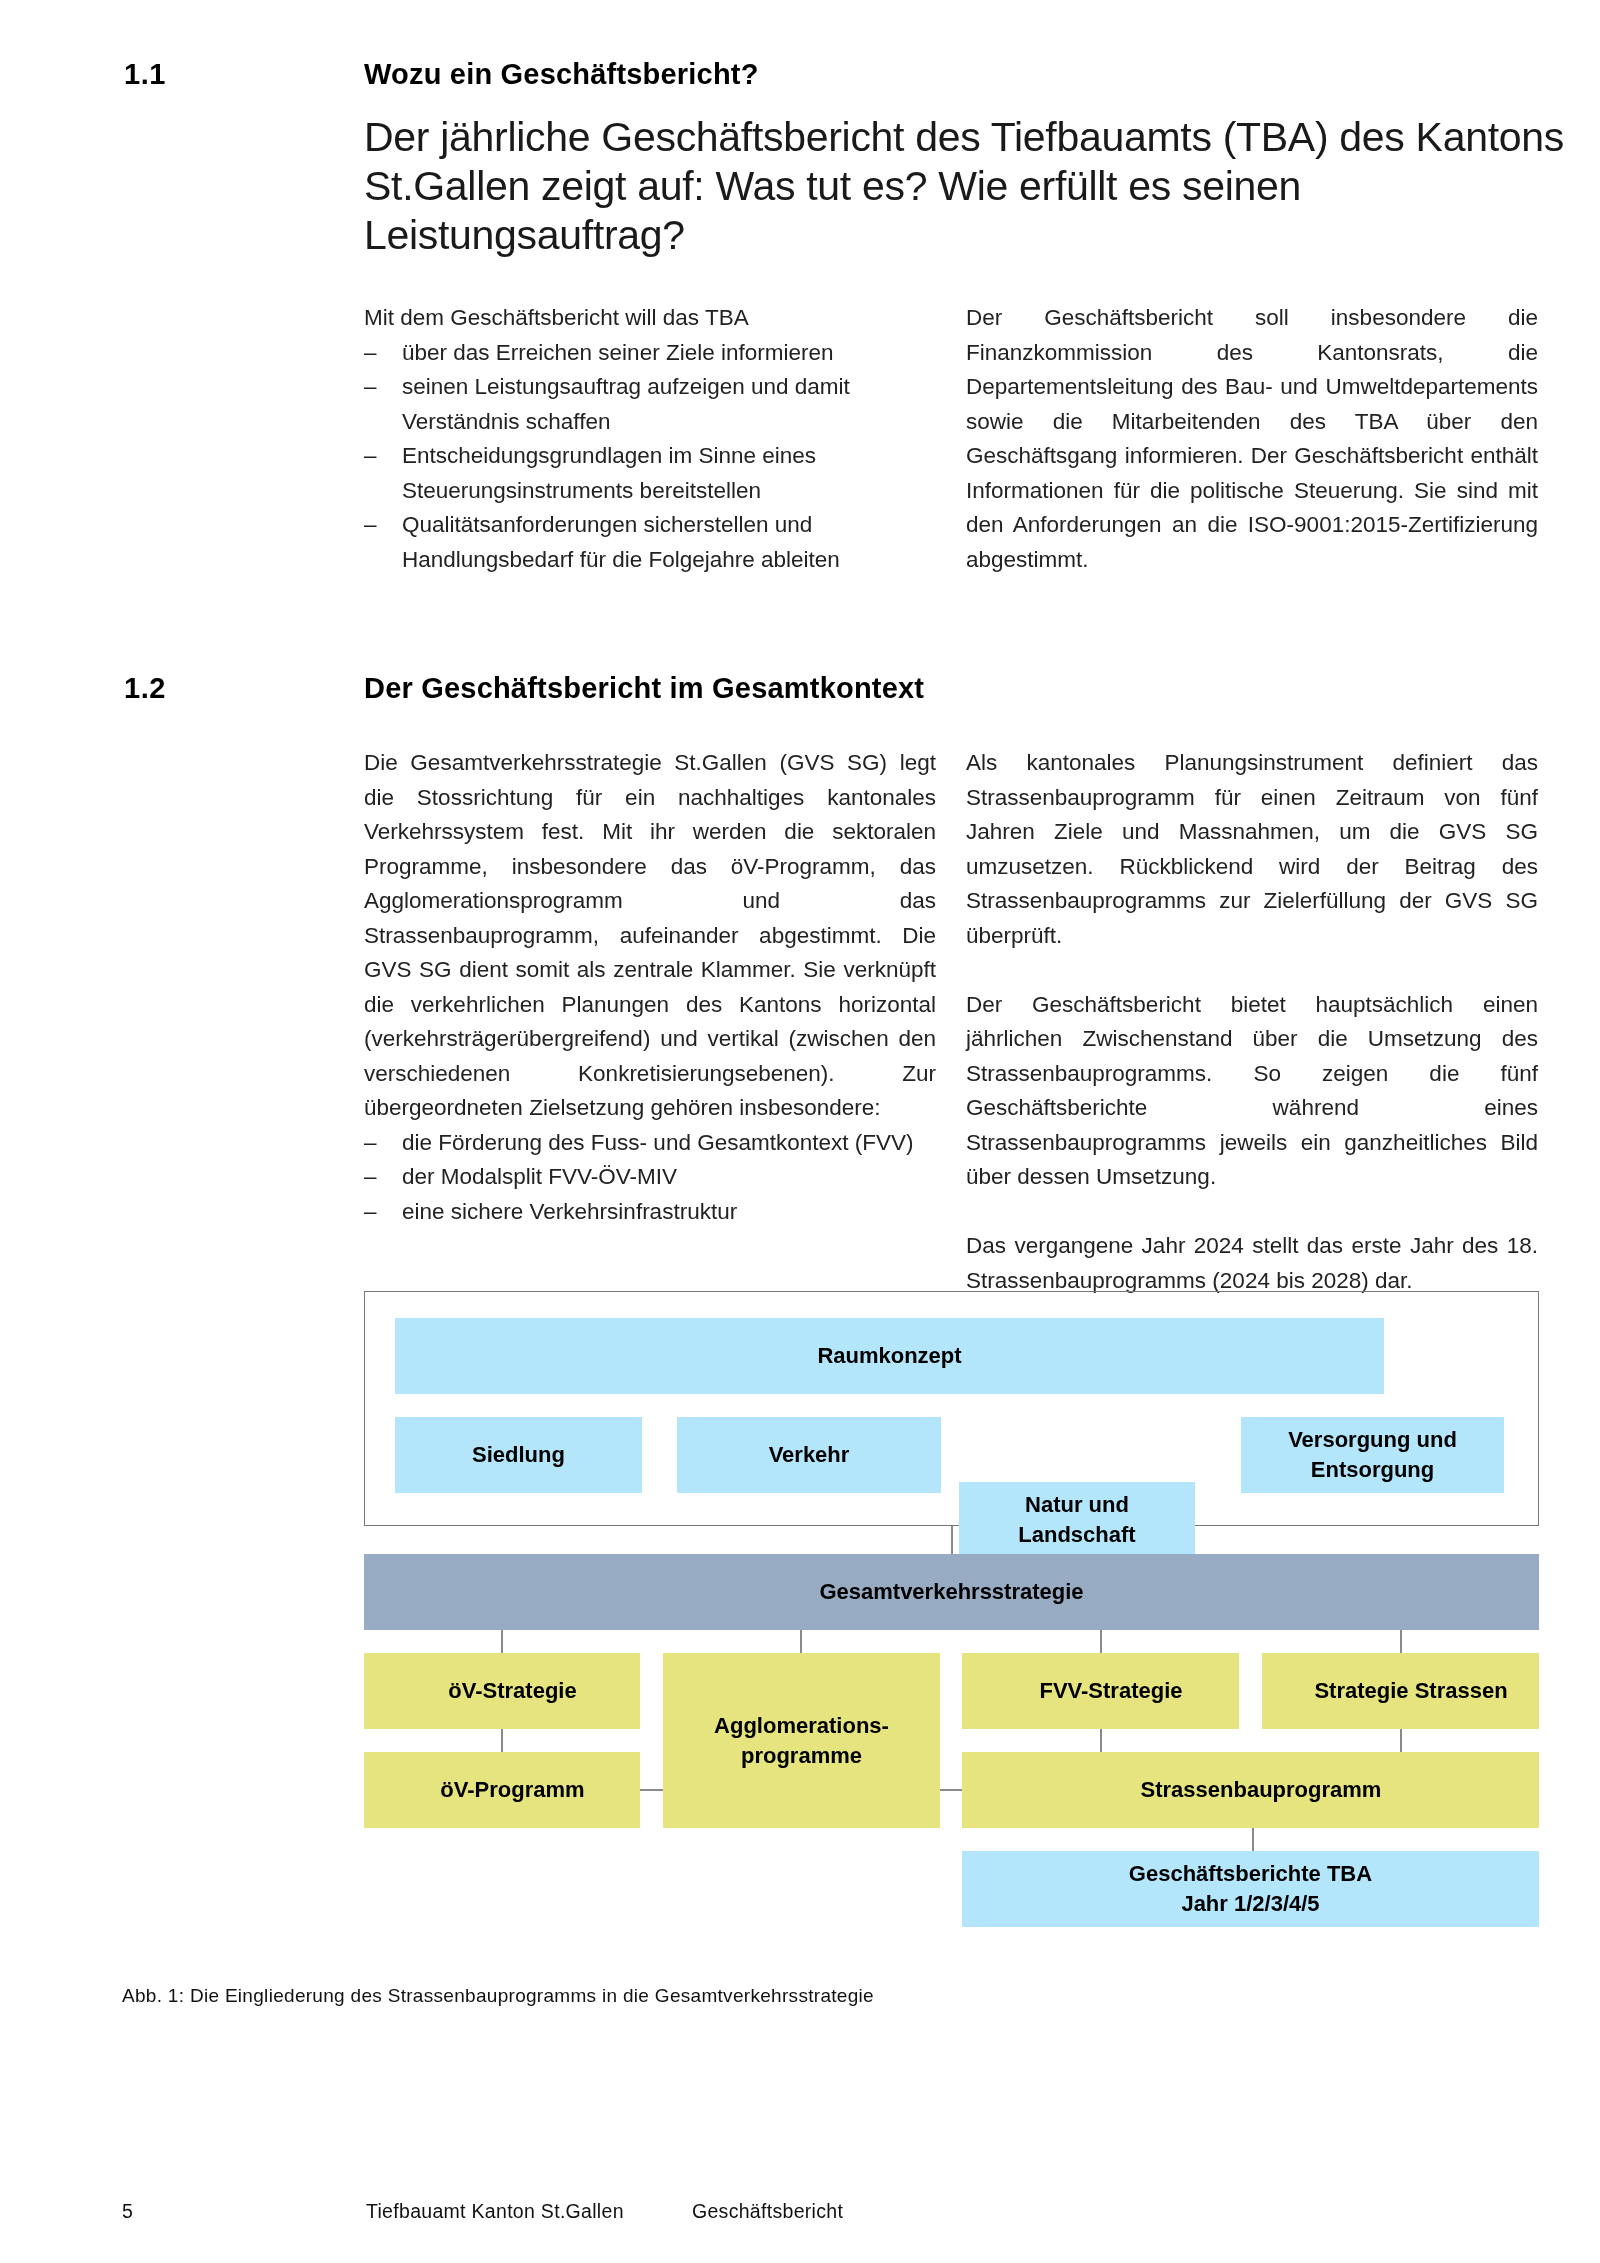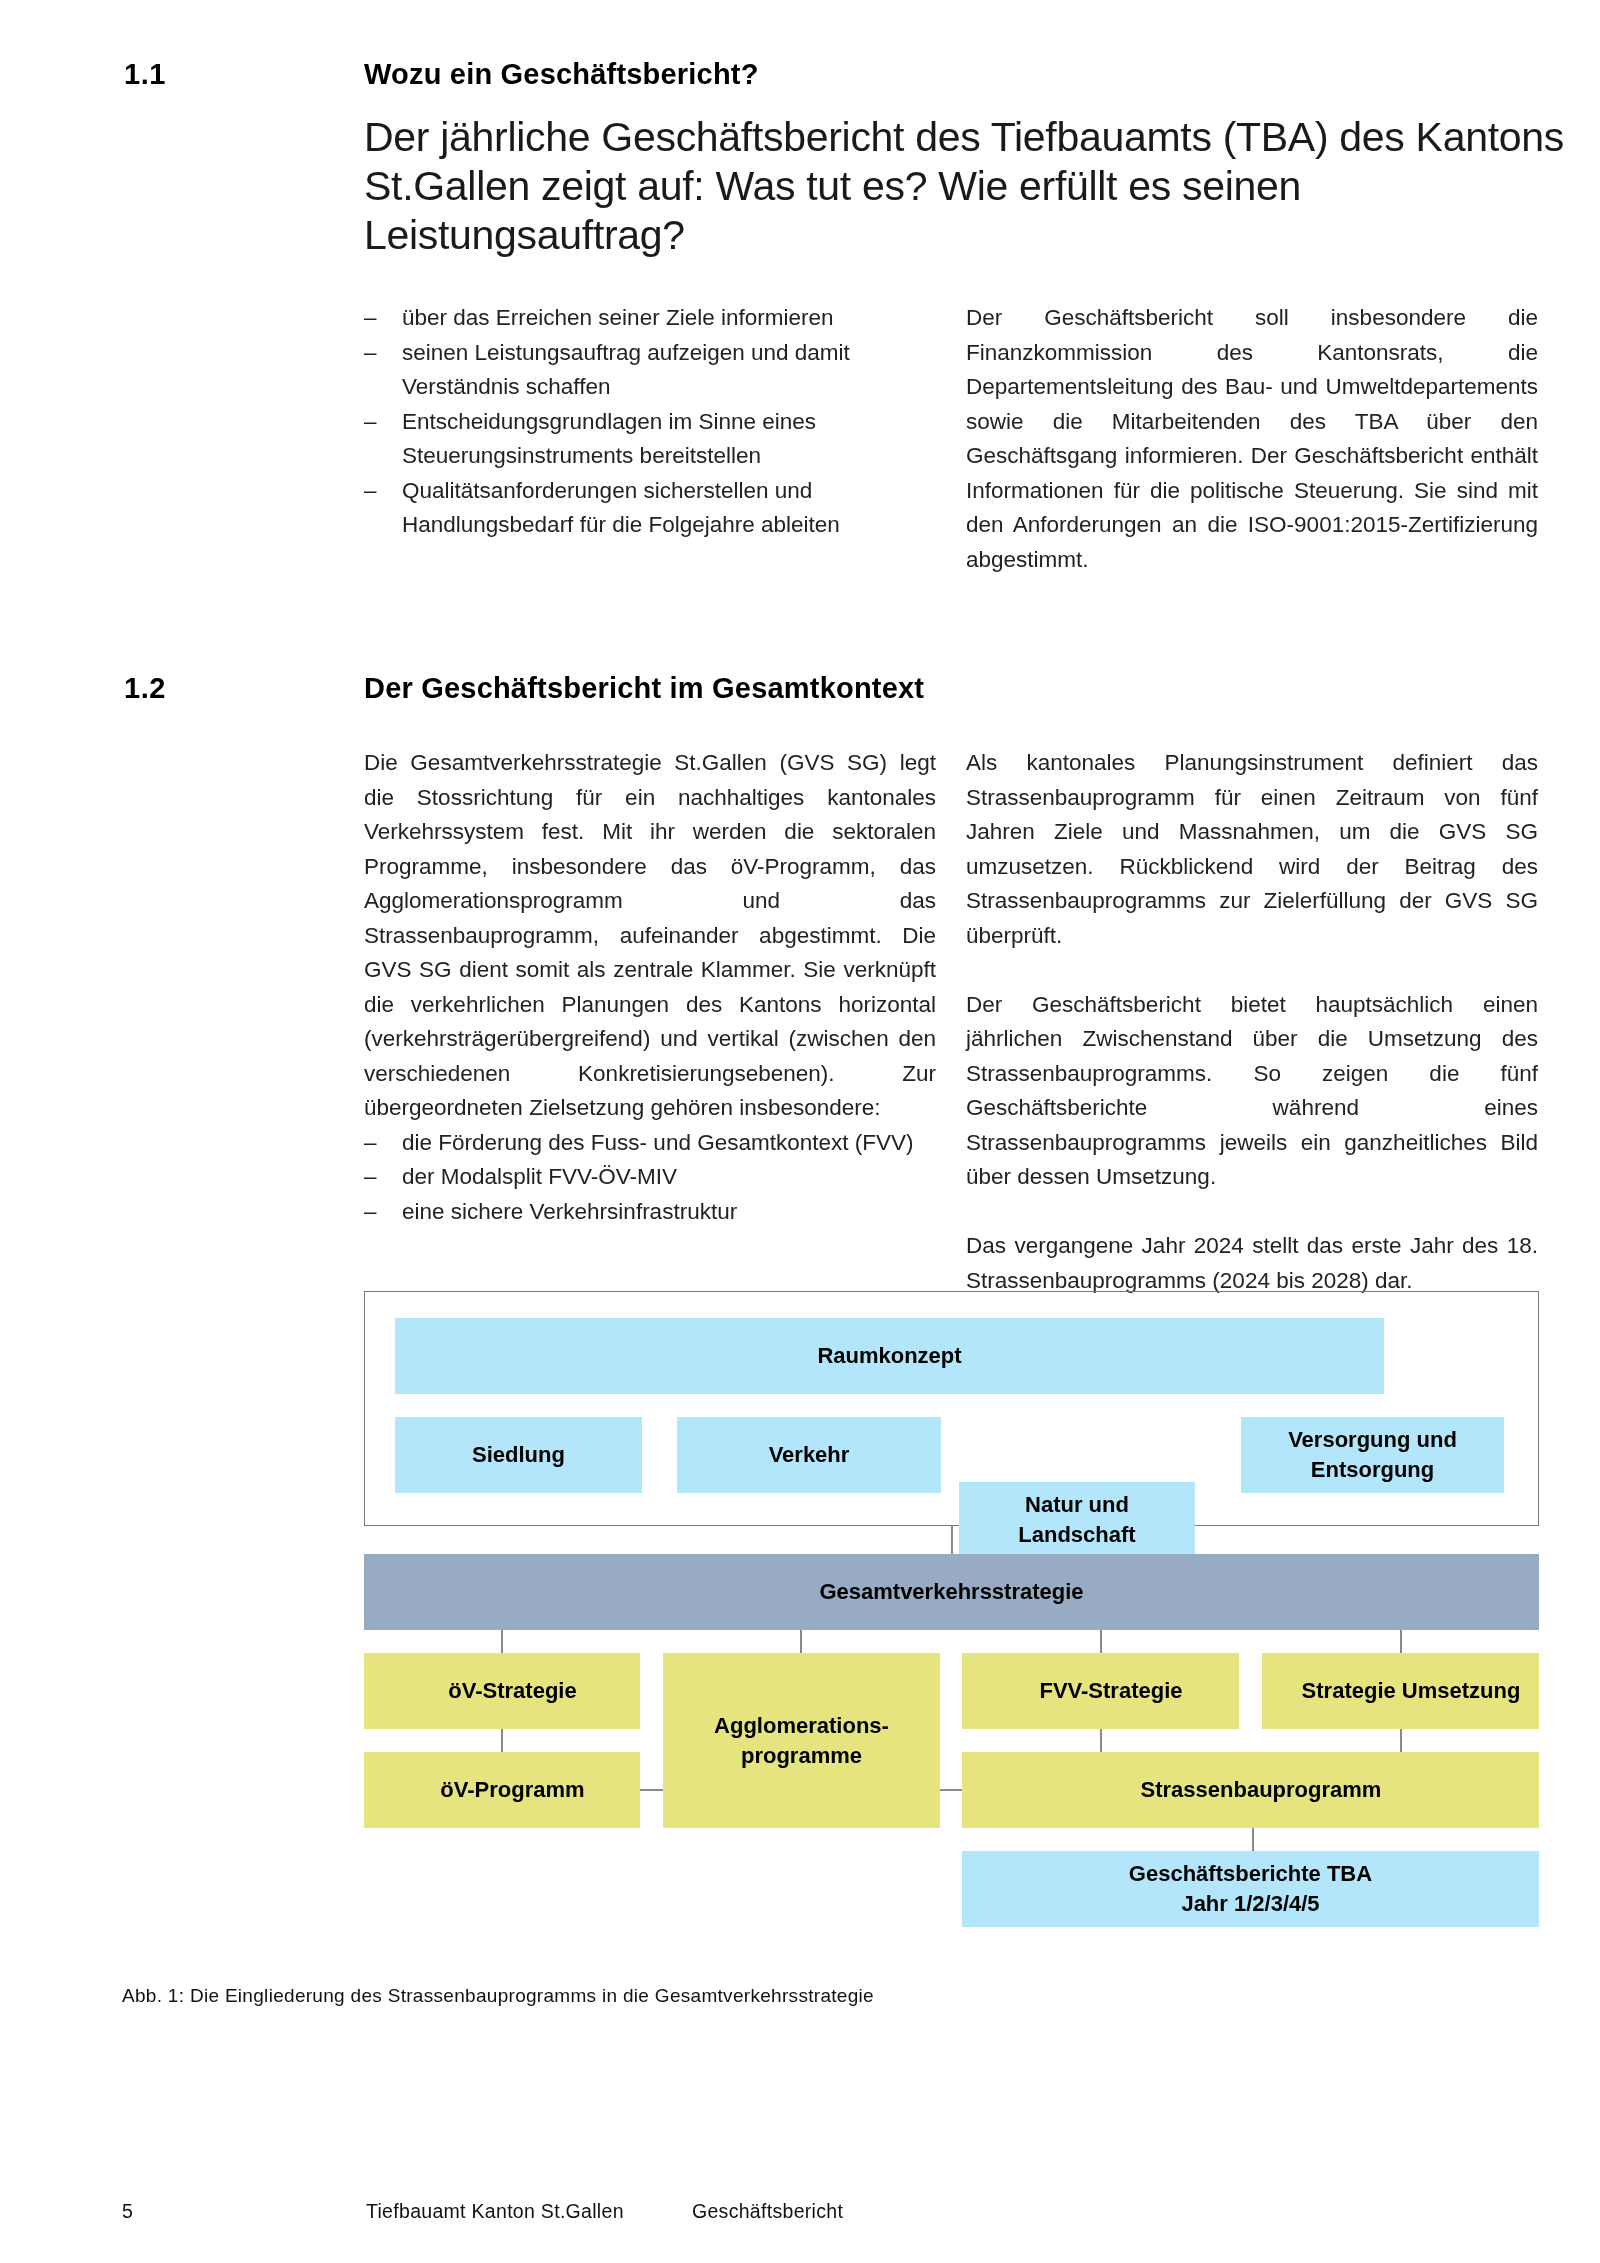--- a/index.html
+++ b/index.html
@@ -29,20 +29,21 @@
   .footer { position:absolute; top:2200px; font-size:19.5px; color:#111; letter-spacing:0.3px; }
 </style>
 </head>
 <body>
 
 <div class="secnum" style="top:58px;">1.1</div>
 <div class="sectitle" style="top:58px;">Wozu ein Geschäftsbericht?</div>
 <div class="lead">Der jährliche Geschäftsbericht des Tiefbauamts (TBA) des Kantons St.Gallen zeigt auf: Was tut es? Wie erfüllt es seinen Leistungsauftrag?</div>
 
 <div class="col left11">
+  <p>Mit dem Geschäftsbericht will das TBA</p>
   <ul>
     <li><span class="dash">–</span><span>über das Erreichen seiner Ziele informieren</span></li>
     <li><span class="dash">–</span><span>seinen Leistungsauftrag aufzeigen und damit Verständnis schaffen</span></li>
     <li><span class="dash">–</span><span>Entscheidungsgrundlagen im Sinne eines Steuerungsinstruments bereitstellen</span></li>
     <li><span class="dash">–</span><span>Qualitätsanforderungen sicherstellen und Handlungsbedarf für die Folgejahre ableiten</span></li>
   </ul>
 </div>
 <div class="col right11">
   <p>Der Geschäftsbericht soll insbesondere die Finanzkommission des Kantonsrats, die Departementsleitung des Bau- und Umweltdepartements sowie die Mitarbeitenden des TBA über den Geschäftsgang informieren. Der Geschäftsbericht enthält Informationen für die politische Steuerung. Sie sind mit den Anforderungen an die ISO-9001:2015-Zertifizierung abgestimmt.</p>
 </div>
@@ -78,21 +79,21 @@
   <div class="box grey" style="left:364px;top:1554px;width:1175px;height:76px;">Gesamtverkehrsstrategie</div>
 
   <div class="ln" style="left:501px;top:1630px;width:1.5px;height:23px;"></div>
   <div class="ln" style="left:800px;top:1630px;width:1.5px;height:23px;"></div>
   <div class="ln" style="left:1100px;top:1630px;width:1.5px;height:23px;"></div>
   <div class="ln" style="left:1400px;top:1630px;width:1.5px;height:23px;"></div>
 
   <div class="box yellow" style="left:364px;top:1653px;width:276px;height:76px;">öV-Strategie</div>
   <div class="box yellow" style="left:663px;top:1653px;width:277px;height:175px;padding:0 30px;">Agglomerations-programme</div>
   <div class="box yellow" style="left:962px;top:1653px;width:277px;height:76px;">FVV-Strategie</div>
-  <div class="box yellow" style="left:1262px;top:1653px;width:277px;height:76px;">Strategie Umsetzung</div>
+  <div class="box yellow" style="left:1262px;top:1653px;width:277px;height:76px;">Strategie Strassen</div>
 
   <div class="ln" style="left:501px;top:1729px;width:1.5px;height:23px;"></div>
   <div class="ln" style="left:1100px;top:1729px;width:1.5px;height:23px;"></div>
   <div class="ln" style="left:1400px;top:1729px;width:1.5px;height:23px;"></div>
 
   <div class="box yellow" style="left:364px;top:1752px;width:276px;height:76px;">öV-Programm</div>
   <div class="ln" style="left:640px;top:1789px;width:23px;height:1.5px;"></div>
   <div class="ln" style="left:940px;top:1789px;width:22px;height:1.5px;"></div>
   <div class="box yellow" style="left:962px;top:1752px;width:577px;height:76px;">Strassenbauprogramm</div>
 

